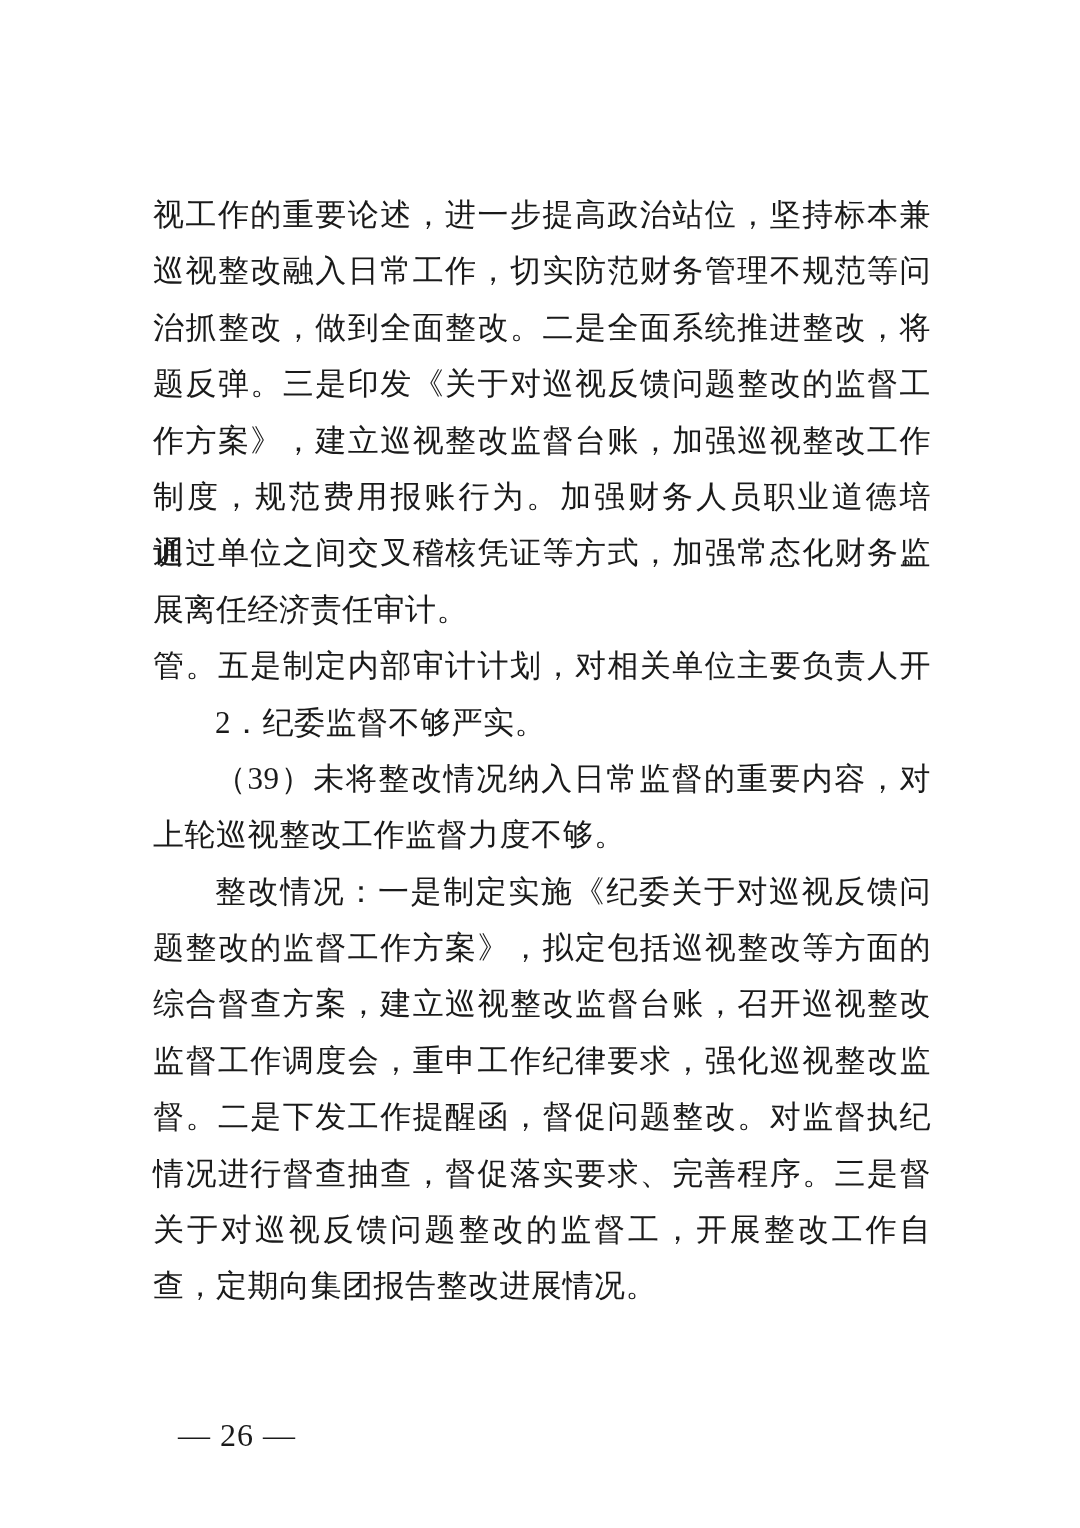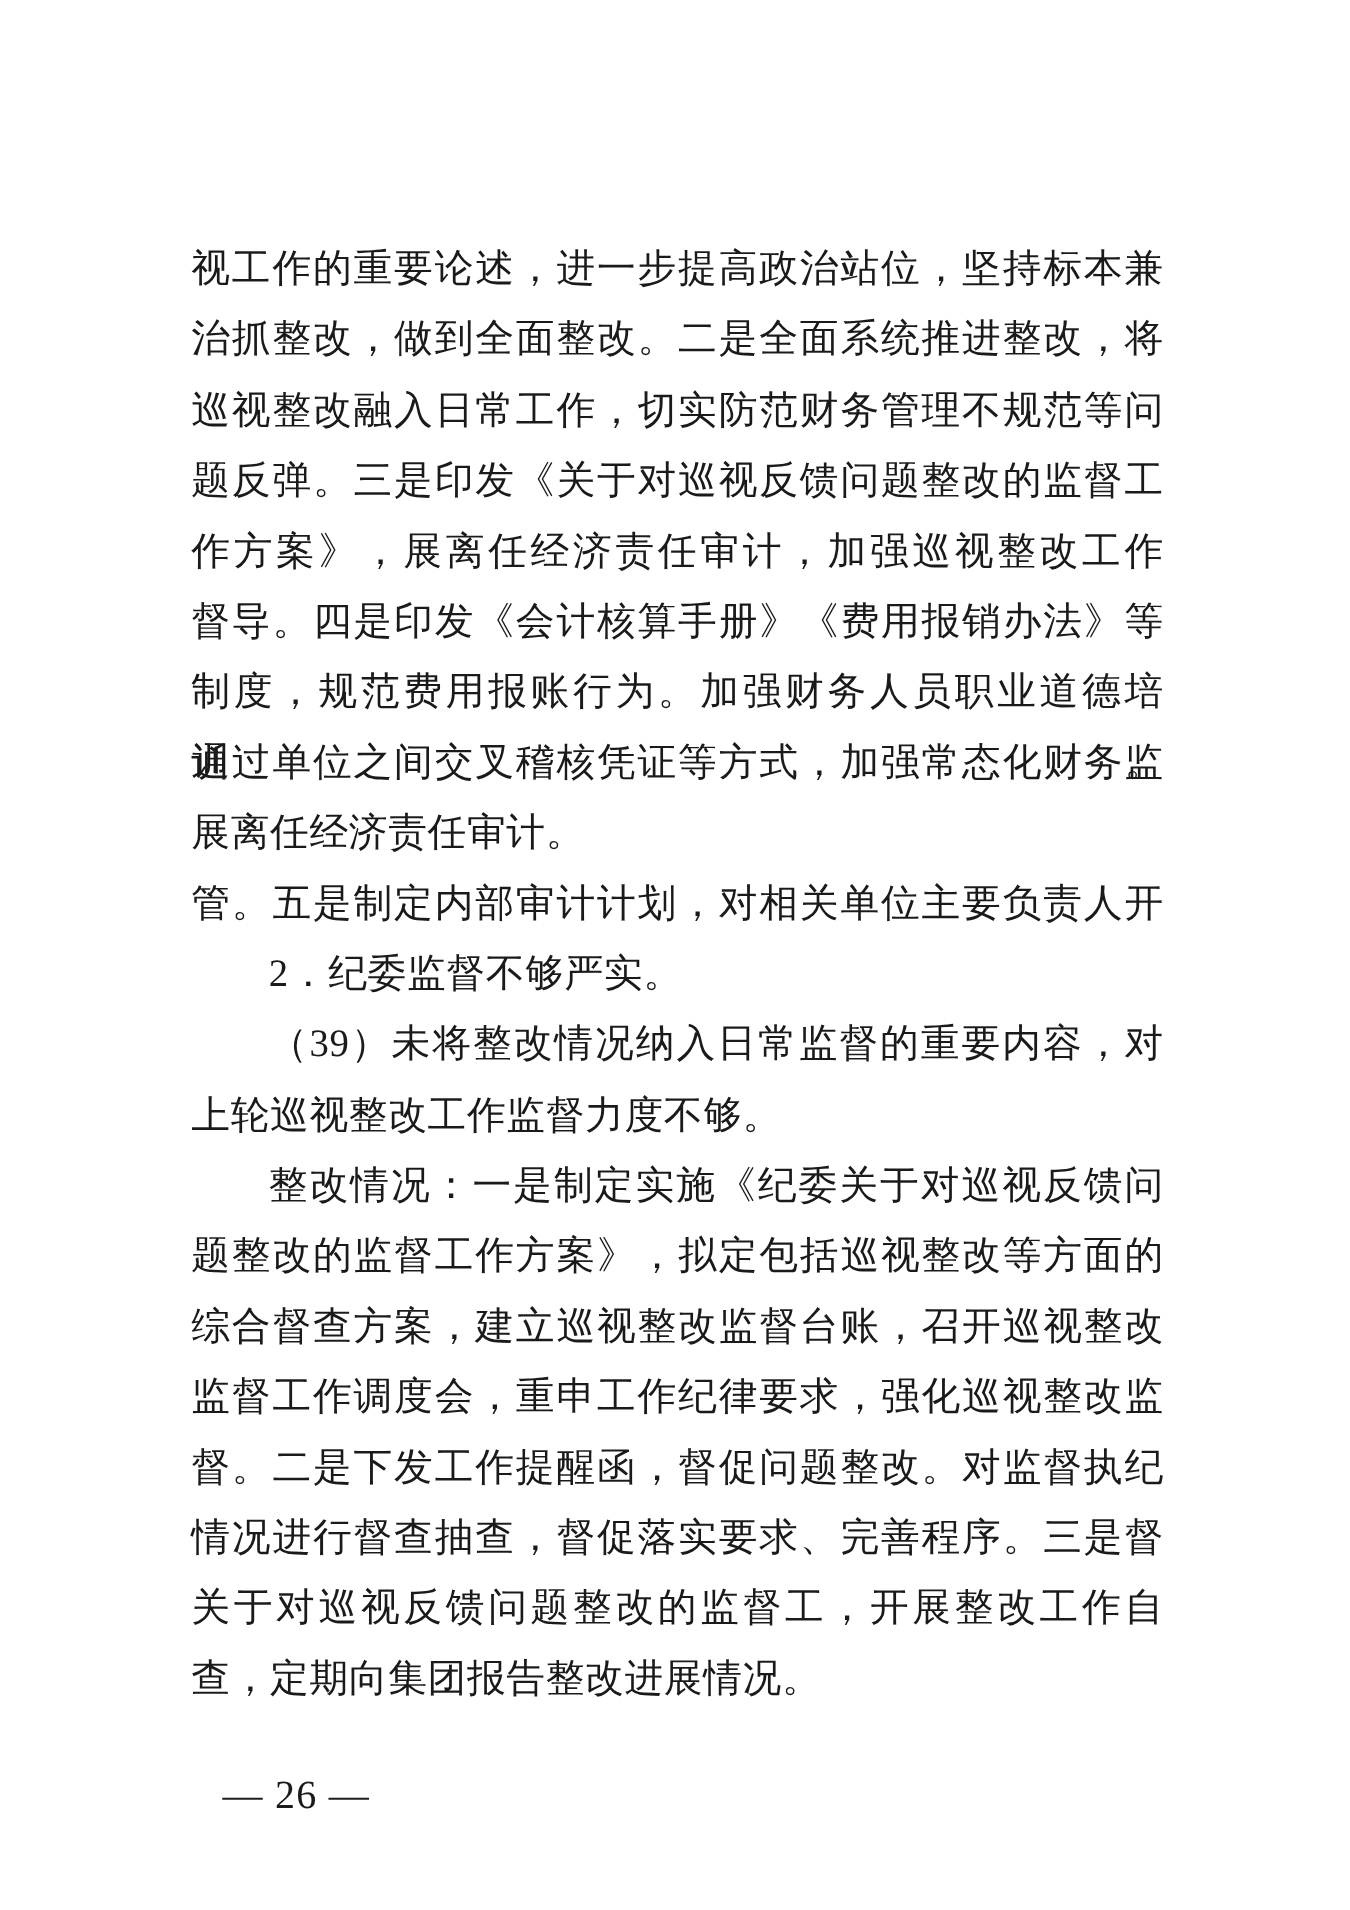--- a/index.html
+++ b/index.html
@@ -48,25 +48,24 @@
     letter-spacing: 1px;
     white-space: nowrap;
   }
 </style>
 </head>
 <body>
 
 <div class="page">
   <div class="doc-body">
       <div class="text-line justify">视工作的重要论述，进一步提高政治站位，坚持标本兼</div>
+      <div class="text-line justify">巡视整改融入日常工作，切实防范财务管理不规范等问</div>
       <div class="text-line justify">治抓整改，做到全面整改。二是全面系统推进整改，将</div>
-      <div class="text-line justify">巡视整改融入日常工作，切实防范财务管理不规范等问</div>
       <div class="text-line justify">题反弹。三是印发《关于对巡视反馈问题整改的监督工</div>
-      <div class="text-line justify">作方案》，展离任经济责任审计，加强巡视整改工作</div>
-      <div class="text-line justify">督导。四是印发《会计核算手册》《费用报销办法》等</div>
+      <div class="text-line justify">作方案》，建立巡视整改监督台账，加强巡视整改工作</div>
       <div class="text-line justify">制度，规范费用报账行为。加强财务人员职业道德培训。</div>
       <div class="text-line justify">通过单位之间交叉稽核凭证等方式，加强常态化财务监</div>
       <div class="text-line plain">展离任经济责任审计。</div>
       <div class="text-line justify">管。五是制定内部审计计划，对相关单位主要负责人开</div>
       <div class="text-line plain indent">2．纪委监督不够严实。</div>
       <div class="text-line justify indent">（39）未将整改情况纳入日常监督的重要内容，对</div>
       <div class="text-line plain">上轮巡视整改工作监督力度不够。</div>
       <div class="text-line justify indent">整改情况：一是制定实施《纪委关于对巡视反馈问</div>
       <div class="text-line justify">题整改的监督工作方案》，拟定包括巡视整改等方面的</div>
       <div class="text-line justify">综合督查方案，建立巡视整改监督台账，召开巡视整改</div>

